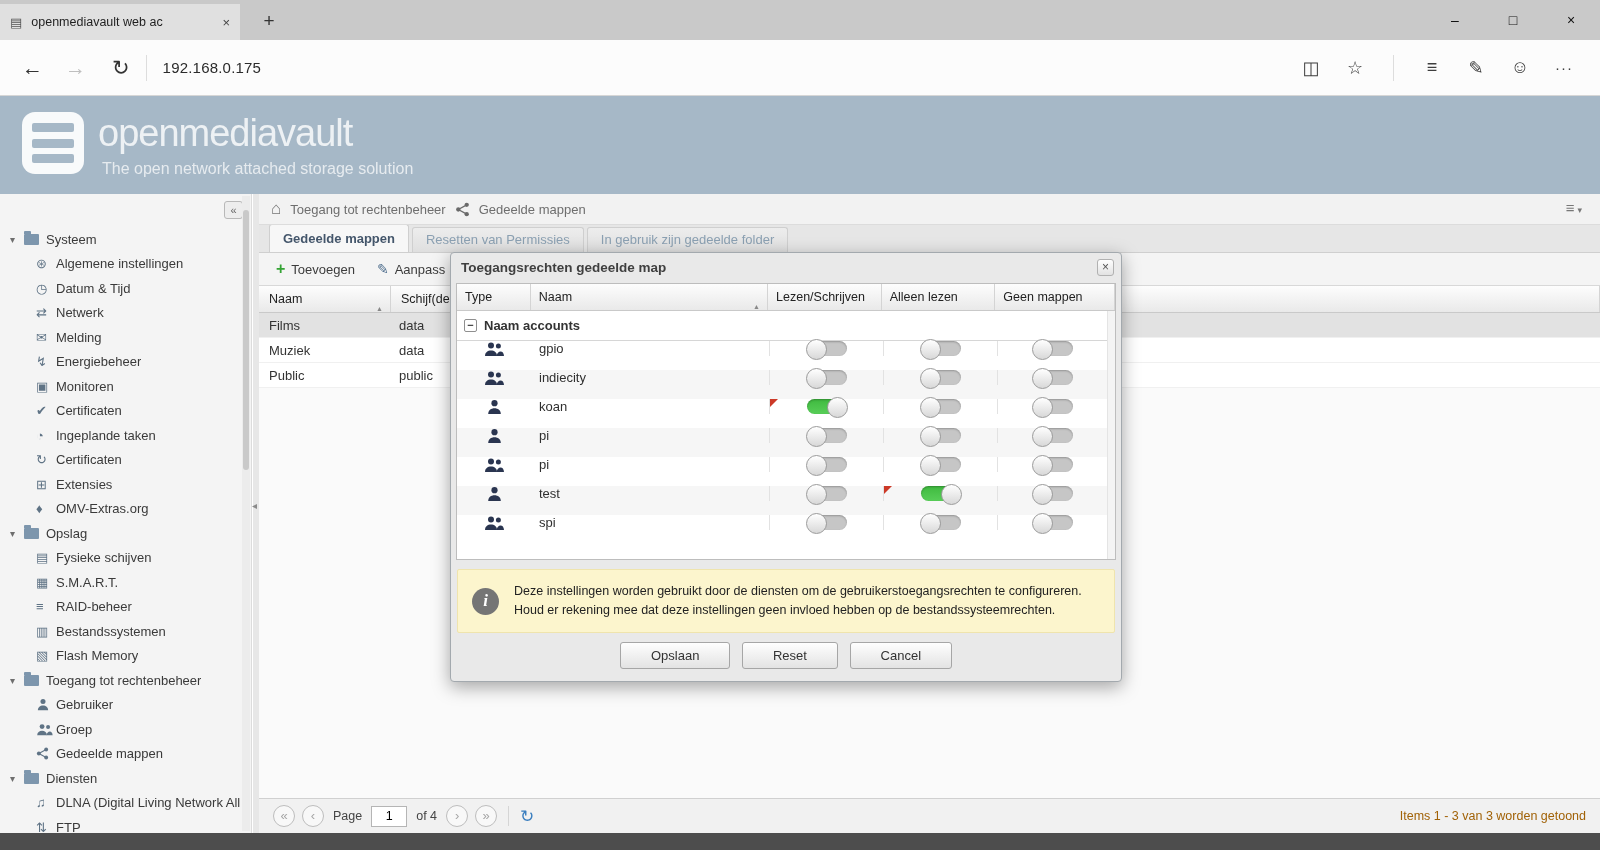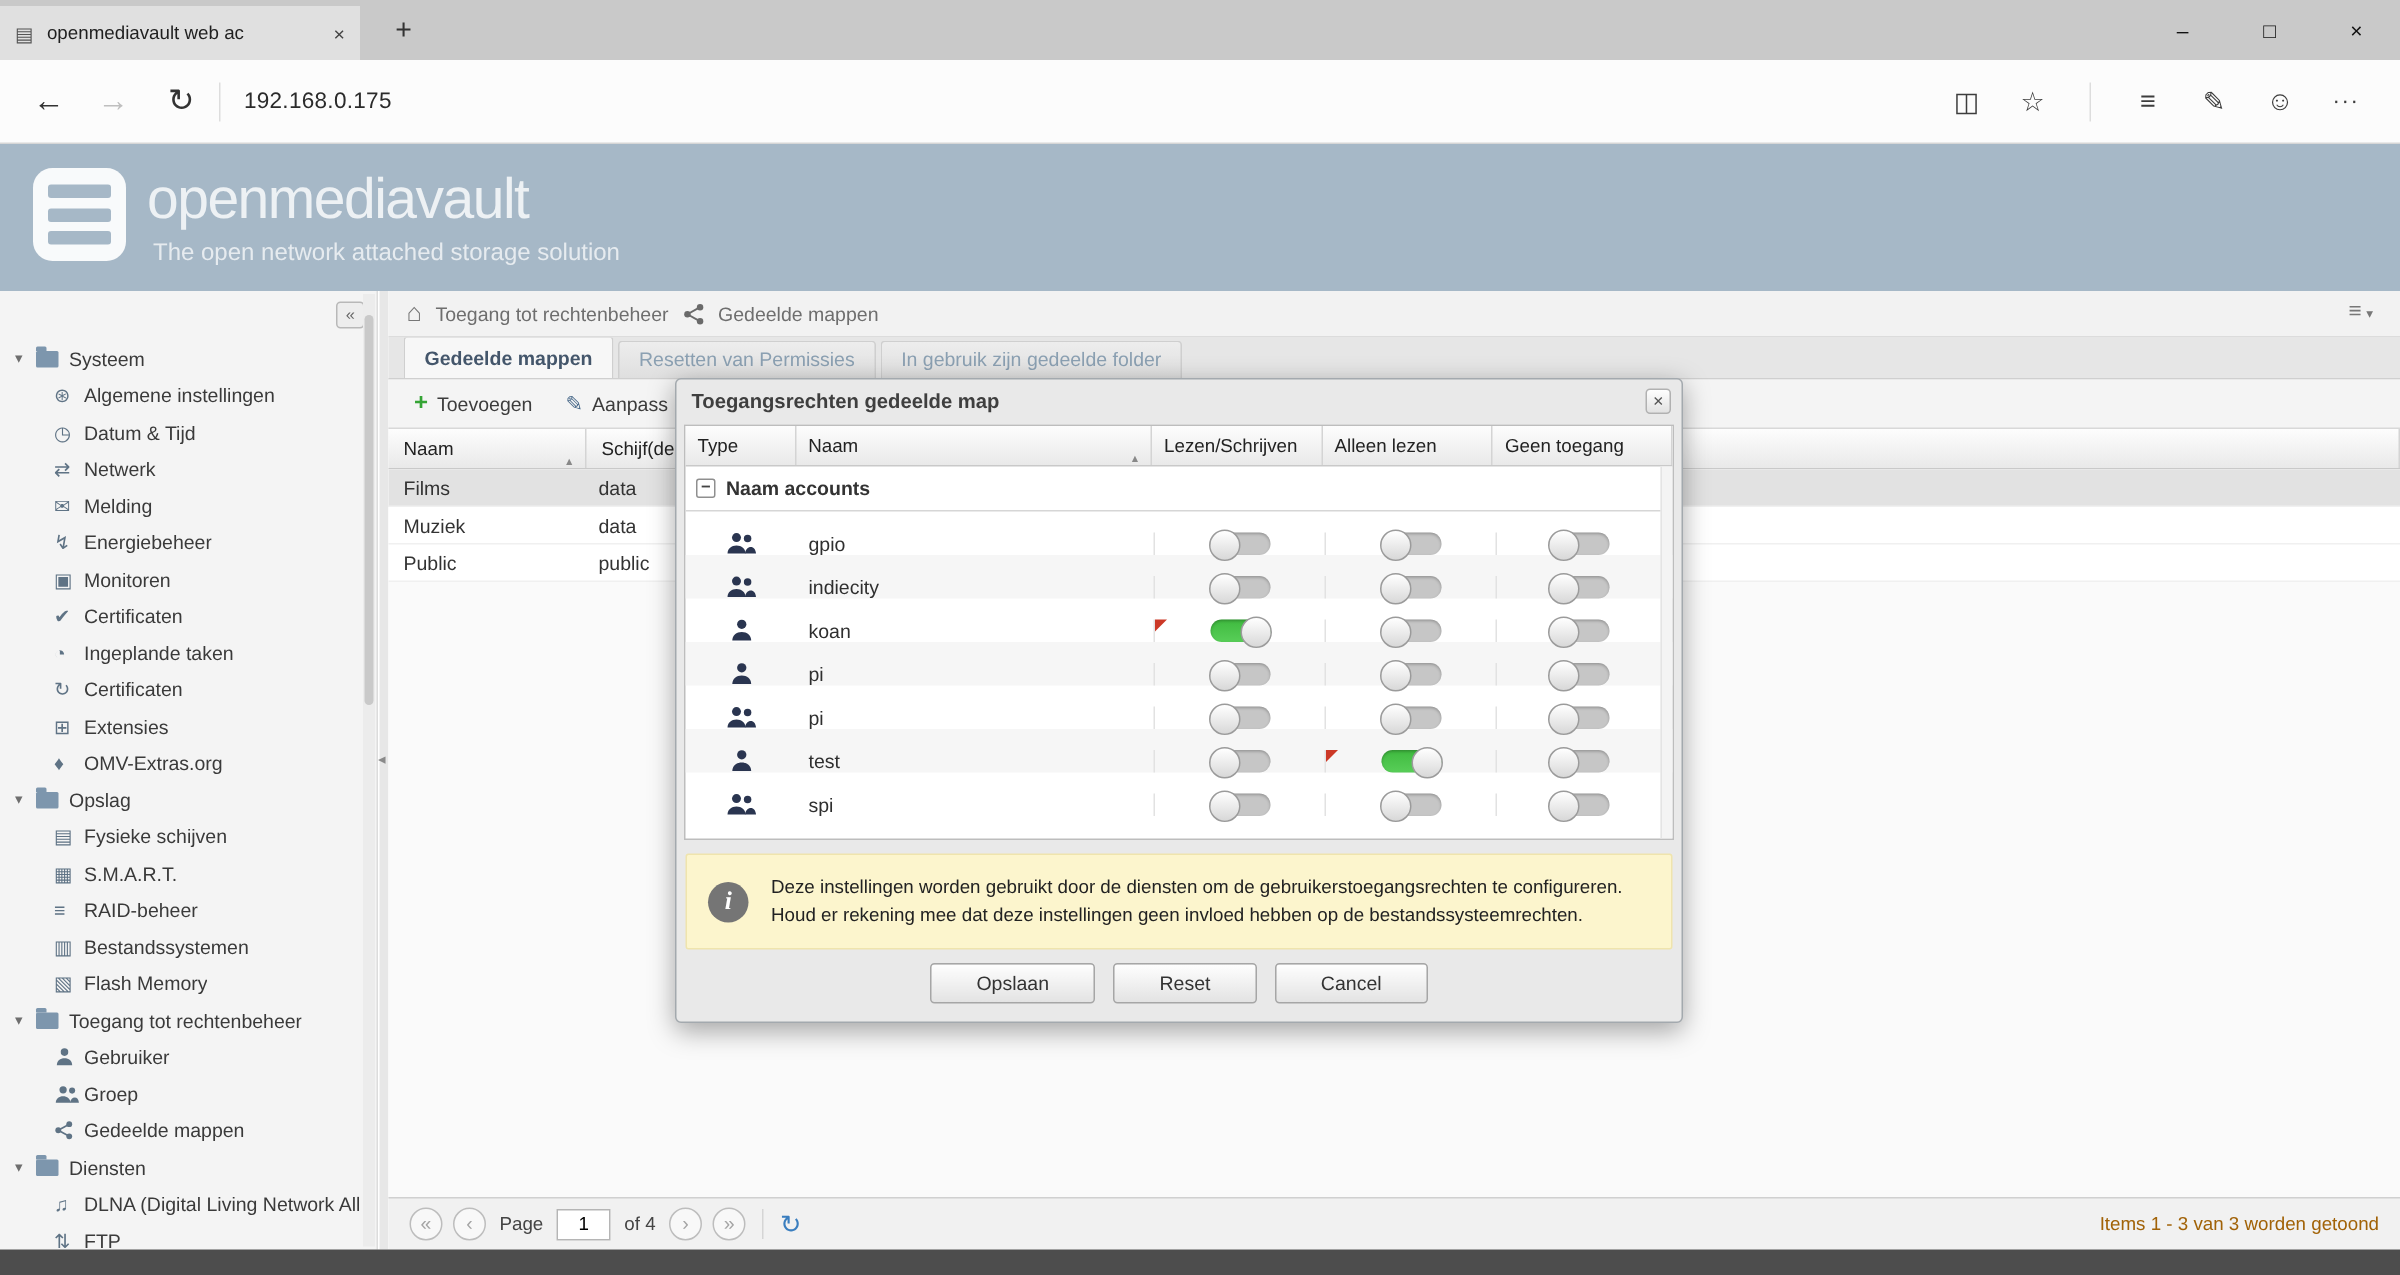--- a/index.html
+++ b/index.html
@@ -88,21 +88,21 @@
   .dlg-close{position:absolute;right:7px;top:6px;width:17px;height:17px;line-height:15px;text-align:center;border:1px solid #b1b1b1;border-radius:3px;background:linear-gradient(#fefefe,#e2e2e2);color:#555;font-size:12px;font-weight:normal;cursor:pointer}
   .dlg-body{margin:0 5px;border:1px solid #bdbdbd;background:#fff;height:277px;position:relative;overflow:hidden}
   .dghead{height:27px;display:flex;background:linear-gradient(#fdfdfd,#e9e9e9);border-bottom:1px solid #c9c9c9;font-size:12.5px;color:#222}
   .dghead .dh{line-height:26px;padding-left:8px;border-right:1px solid #d4d4d4;position:relative}
   .dh-type{width:74px}
   .dh-name{width:238px}
   .dh-perm{width:114px}
   .dh-last{width:120px;border-right:none}
   .dgroup{height:30px;display:flex;align-items:center;gap:7px;padding-left:7px;font-weight:bold;color:#333;border-bottom:1px solid #d6d6d6}
   .gbox{width:13px;height:13px;border:1px solid #8f8f8f;border-radius:2px;background:#fff;color:#444;font-size:11px;line-height:11px;text-align:center;cursor:pointer}
-  .drow{height:29px;display:flex;align-items:flex-end}
+  .drow{height:29px;display:flex;align-items:flex-start}
   .drow:nth-child(even){background:#f6f6f6}
   .dc{display:flex;align-items:center}
   .dc-type{width:74px;justify-content:center}
   .dc-name{width:238px;padding-left:8px;color:#2f2f2f}
   .dc-perm{width:114px;justify-content:center;position:relative;border-left:1px solid #e2e2e2}
   .dc-last{width:112px;border-right:1px solid #e2e2e2}
   .dgut{position:absolute;right:0;top:27px;bottom:0;width:8px;background:#f4f4f4;border-left:1px solid #e4e4e4}
   .tgl{display:inline-block;width:40px;height:15px;border-radius:8px;background:#c6c6c6;box-shadow:inset 0 1px 2px rgba(0,0,0,.25);position:relative;cursor:pointer}
   .tgl::after{content:"";position:absolute;left:-1px;top:-2px;width:19px;height:19px;border-radius:50%;background:linear-gradient(#ffffff,#d8d8d8);border:1px solid #9b9b9b}
   .tgl.on{background:linear-gradient(#3fba3f,#58ce58)}
@@ -436,21 +436,21 @@
   </div>
   <div class="dlg-body">
     <div class="dghead">
       <div class="dh dh-type"><span>Type</span></div>
       <div class="dh dh-name">
         <span>Naam</span>
         <span class="sortarr">▲</span>
       </div>
       <div class="dh dh-perm"><span>Lezen/Schrijven</span></div>
       <div class="dh dh-perm"><span>Alleen lezen</span></div>
-      <div class="dh dh-last"><span>Geen toegang</span></div>
+      <div class="dh dh-last"><span>Geen mappen</span></div>
     </div>
     <div class="dgroup">
       <span class="gbox">−</span>
       <span>Naam accounts</span>
     </div>
     <div>
 
         <div class="drow">
           <div class="dc dc-type">
 

